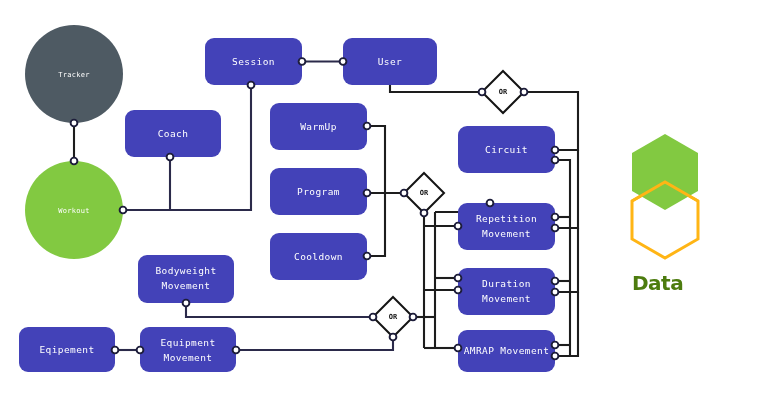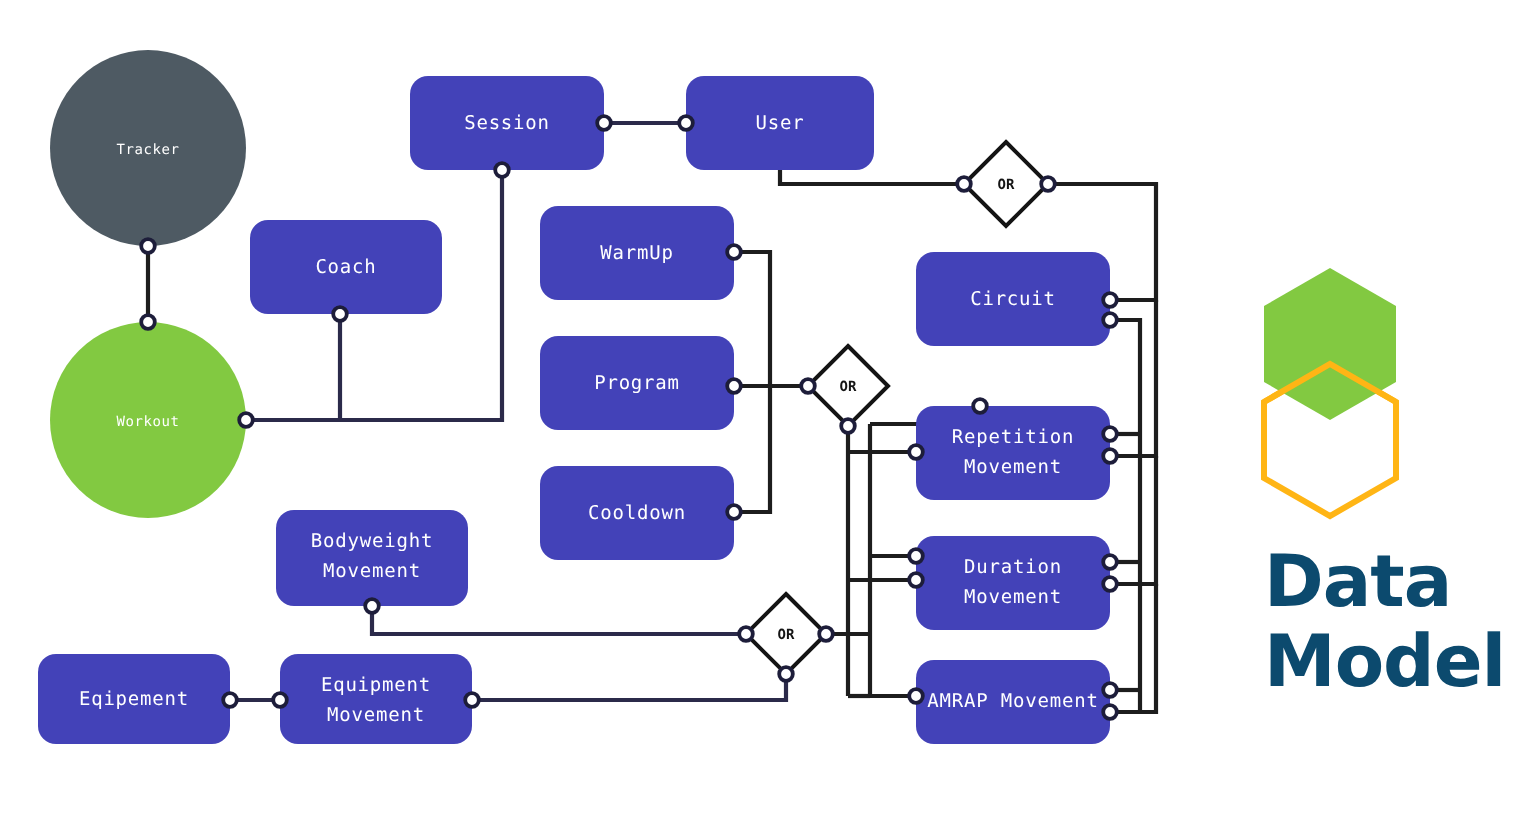--- a/index.html
+++ b/index.html
@@ -42,23 +42,23 @@
     fill: #141414;
     font-size: 7px;
     font-weight: bold;
     dominant-baseline: middle;
     text-anchor: middle;
   }
   .brand-title {
     position: absolute;
     font-family: "DejaVu Sans", sans-serif;
     font-weight: bold;
-    font-size: 36px;
+    font-size: 20px;
     line-height: 1.12;
-    color: #0c4a6e;
+    color: #4d7c0f;
     letter-spacing: -0.5px;
   }
 </style>
 </head>
 <body>
 
 <div id="canvas">
 
   <svg id="diagram-svg" viewBox="0 0 768 410">
 
@@ -260,16 +260,15 @@
       <polygon points="665,182 698,201 698,239 665,258 632,239 632,201" fill="none" stroke="#ffb515" stroke-width="3"></polygon>
 
       <polygon points="665,134 698,153 698,191 665,210 632,191 632,153" fill="#82c941" stroke="none"></polygon>
 
       <polyline points="632,201 665,182 698,201" fill="none" stroke="#ffb515" stroke-width="3"></polyline>
     </g>
   </svg>
 
   <div class="brand-title" style="left:632px; top:272px;">
     <div>Data</div>
-    <div>Model</div>
   </div>
 
 </div>
 
 </body></html>

